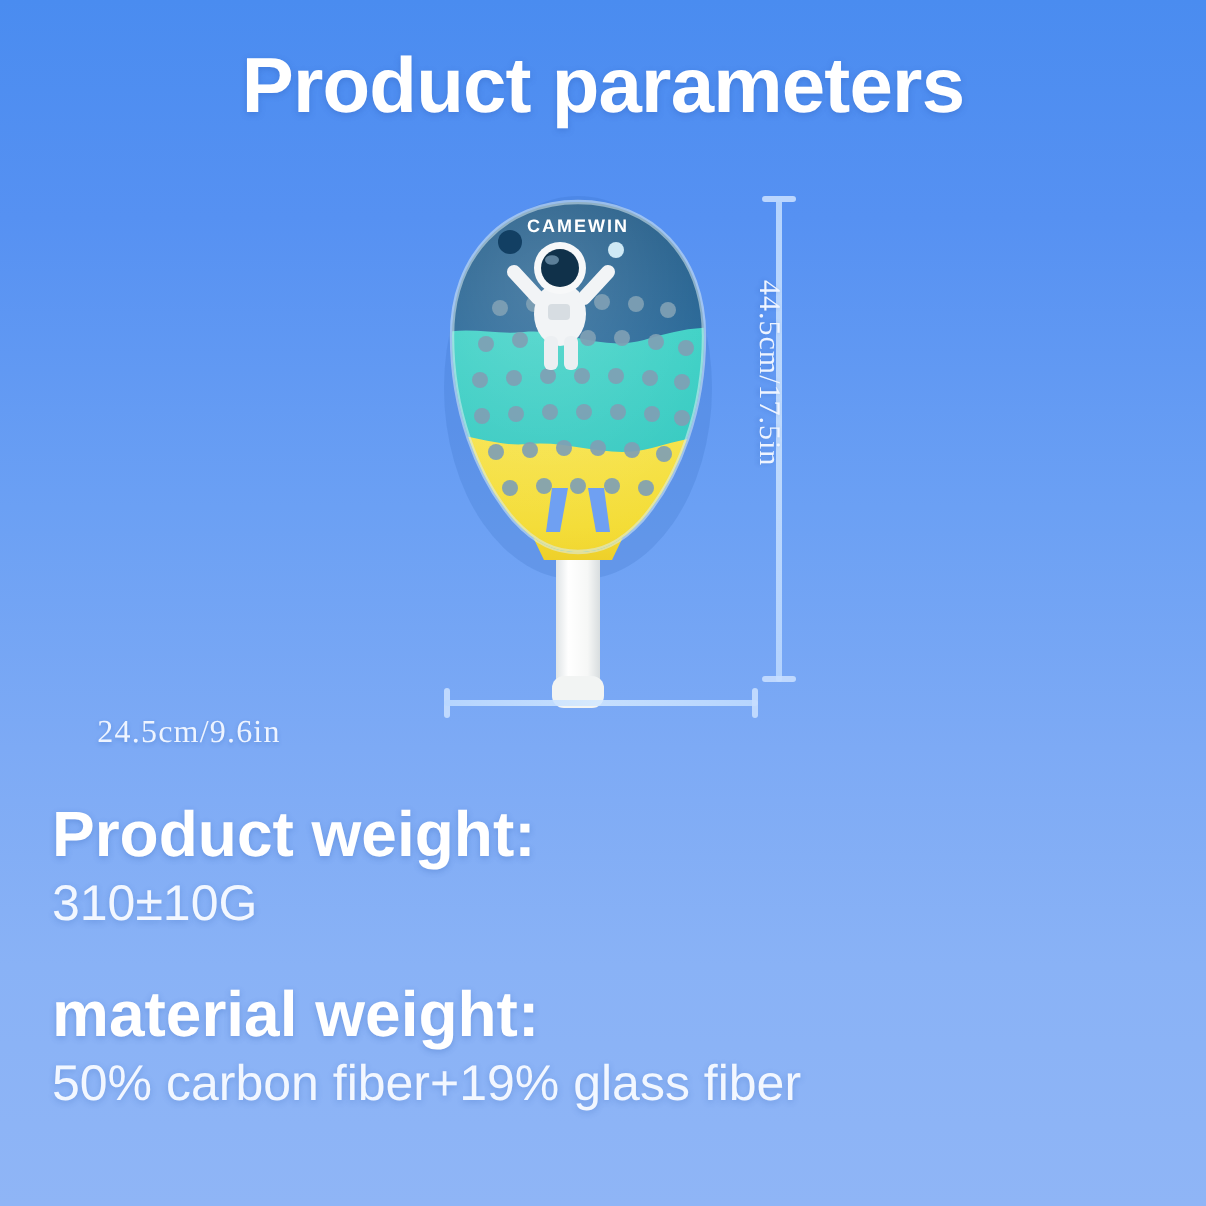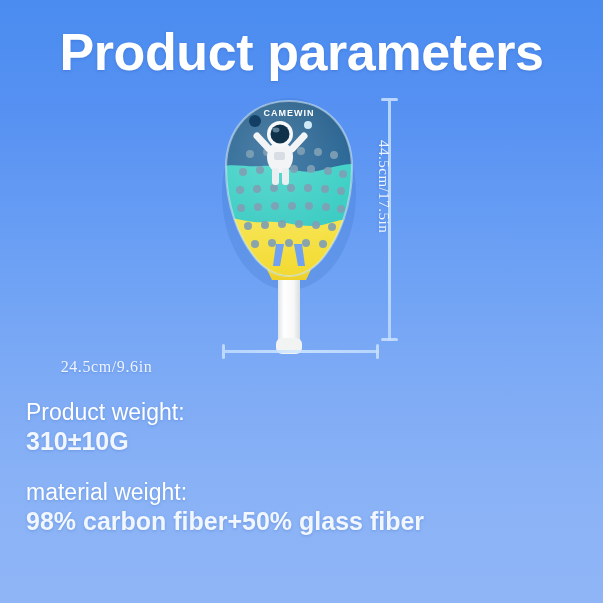--- a/index.html
+++ b/index.html
@@ -28,21 +28,21 @@
   }
 
   
   #title {
     position: absolute;
     top: 22px;
     left: 0;
     width: 603px;
     text-align: center;
     color: #ffffff;
-    font-size: 52px;
+    font-size: 39px;
     font-weight: bold;
     letter-spacing: -0.4px;
     text-shadow: 0 1px 3px rgba(40,90,180,0.35);
     white-space: nowrap;
   }
 
   
   #racket-figure {
     position: absolute;
     left: 0;
@@ -115,21 +115,21 @@
     width: 3px;
     height: 15px;
     background: rgba(198,222,255,0.9);
     border-radius: 2px;
   }
   .dim-cap-h.left { left: 222px; }
   .dim-cap-h.right { left: 376px; }
 
   #dim-horizontal-label {
     position: absolute;
-    left: 16px;
+    left: 4px;
     top: 358px;
     width: 481px;
     text-align: center;
     padding-right: 300px;
     box-sizing: border-box;
     color: #eef4ff;
     font-size: 16px;
     font-family: "Liberation Serif", serif;
     letter-spacing: 0.6px;
     text-shadow: 0 1px 2px rgba(40,90,180,0.3);
@@ -137,29 +137,29 @@
 
   
   #specs {
     position: absolute;
     left: 26px;
     top: 399px;
     width: 550px;
   }
   .spec-heading {
     color: #ffffff;
-    font-size: 23px;
-    font-weight: normal;
+    font-size: 32px;
+    font-weight: bold;
     line-height: 1.18;
     text-shadow: 0 1px 3px rgba(40,90,180,0.3);
   }
   .spec-value {
     color: #f2f7ff;
     font-size: 25px;
-    font-weight: bold;
+    font-weight: normal;
     line-height: 1.22;
     text-shadow: 0 1px 3px rgba(40,90,180,0.28);
   }
   .spec-group { margin-bottom: 22px; }
   .spec-group:last-child { margin-bottom: 0; }
 </style>
 </head>
 <body>
 
 <div id="page">
@@ -312,17 +312,17 @@
 
   <div id="specs">
 
     <div class="spec-group">
       <div class="spec-heading">Product weight:</div>
       <div class="spec-value">310±10G</div>
     </div>
 
     <div class="spec-group">
       <div class="spec-heading">material weight:</div>
-      <div class="spec-value">98% carbon fiber+50% glass fiber</div>
+      <div class="spec-value">50% carbon fiber+19% glass fiber</div>
     </div>
 
   </div>
 </div>
 
 </body></html>

